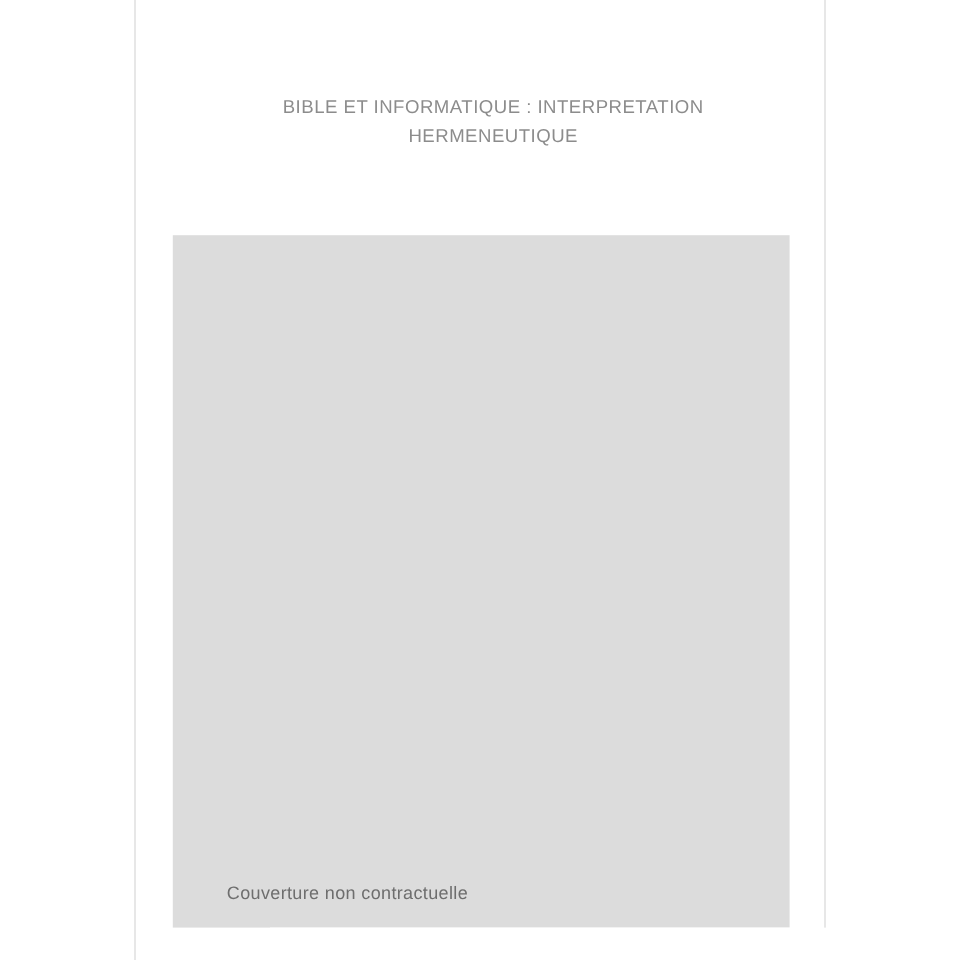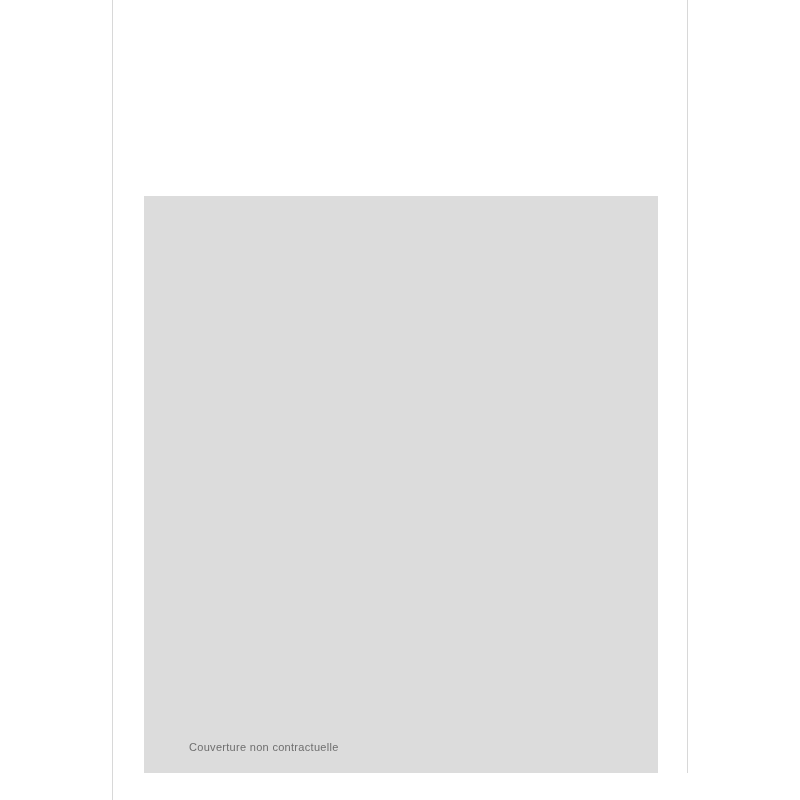--- a/index.html
+++ b/index.html
@@ -75,21 +75,21 @@
     font-size: 33px;
     line-height: 41px;
     letter-spacing: 0.2px;
   }
 
   .disclaimer {
     position: absolute;
     left: 45px;
     bottom: 20px;
     color: #6e6e6e;
-    font-size: 11px;
+    font-size: 15px;
     letter-spacing: 0.3px;
   }
 
   
   .bottom-gap {
     position: absolute;
     left: 112px;
     bottom: 0;
     width: 576px;
     height: 27px;
@@ -99,20 +99,24 @@
 </head>
 <body>
 
 <div id="page">
 
   <div class="margin-strip left"></div>
   <div class="margin-strip right"></div>
 
   <div class="cover-sheet">
 
+    <div class="cover-header">
+      <div>BIBLE ET INFORMATIQUE : INTERPRETATION</div>
+      <div>HERMENEUTIQUE</div>
+    </div>
 
     <div class="title-panel">
       <div class="disclaimer">Couverture non contractuelle</div>
     </div>
 
     <div class="bottom-gap"></div>
   </div>
 
 </div>
 

